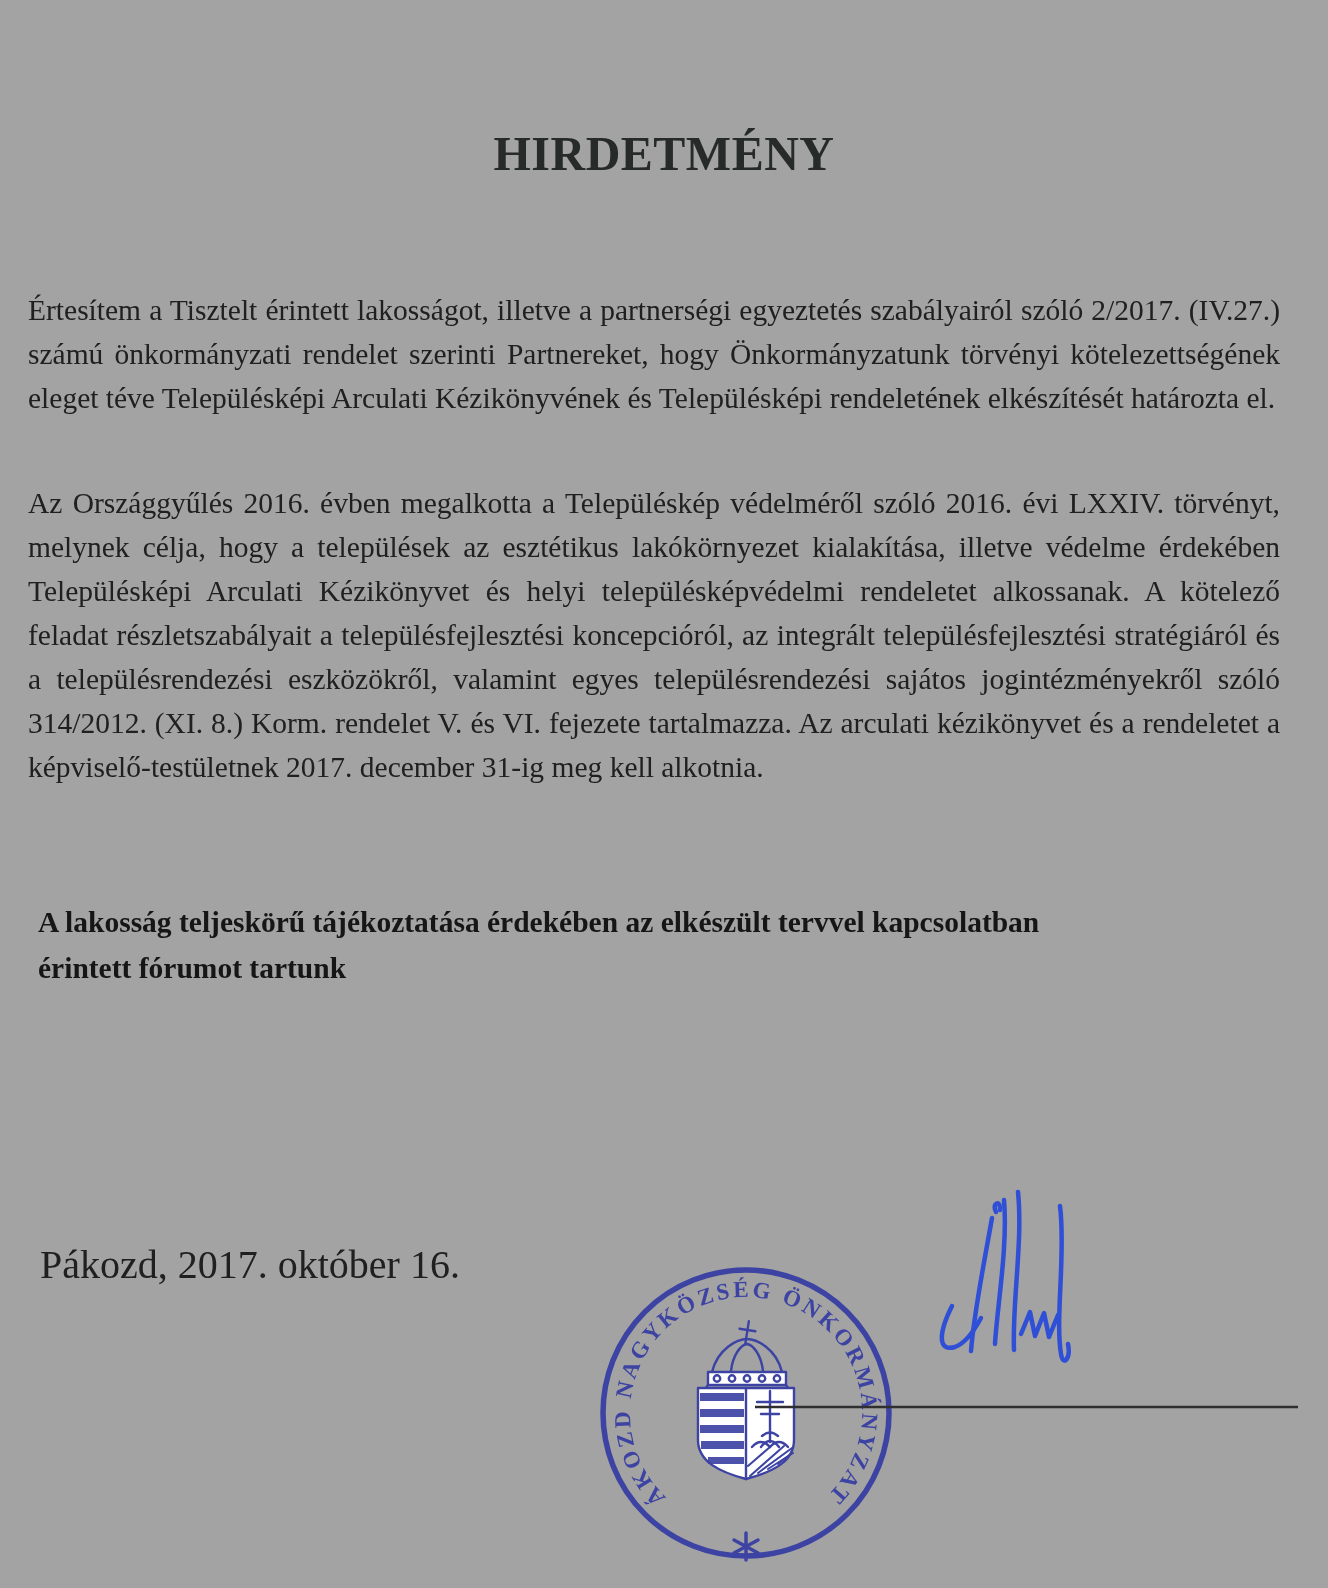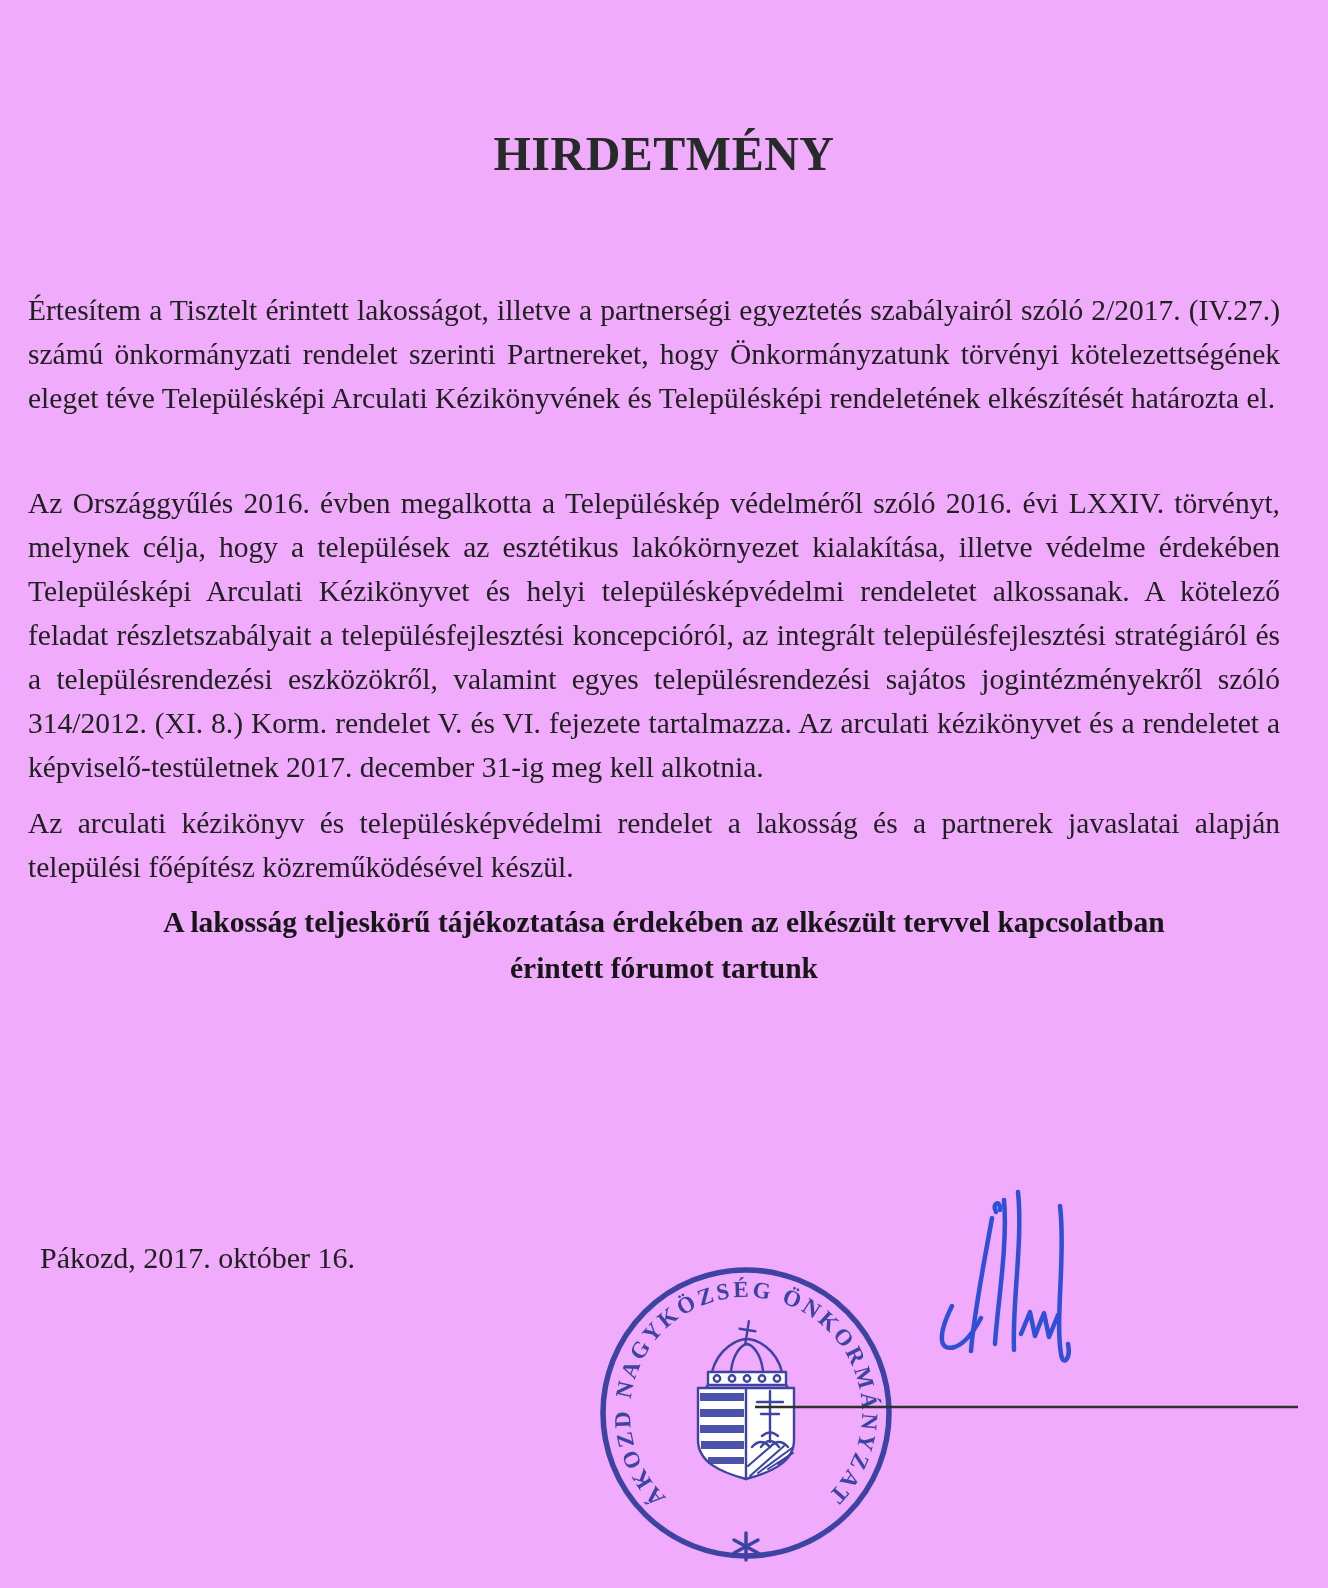--- a/index.html
+++ b/index.html
@@ -1,20 +1,20 @@
 <!DOCTYPE html>
 <html><head>
 <meta charset="utf-8">
 <style>
   html, body { margin: 0; padding: 0; background: #ffffff; }
   .page {
     position: relative;
     width: 1328px;
     height: 1588px;
-    background: #f0abfc;
+    background: #a3a3a3;
     font-family: "Liberation Serif", "DejaVu Serif", serif;
     color: #1f1f1f;
     overflow: hidden;
   }
   .doc-title {
     position: absolute;
     top: 126px; left: 0; width: 100%;
     text-align: center;
     font-size: 48px;
     font-weight: bold;
@@ -30,32 +30,32 @@
     text-align: justify;
     color: #202020;
   }
   #p1 { top: 288px; }
   #p2 { top: 481px; }
   #p3 { top: 801px; }
   .center-bold {
     position: absolute;
     left: 38px;
     width: 1252px;
-    text-align: center;
+    text-align: left;
     font-weight: bold;
     color: #161616;
     font-size: 29.5px;
   }
   #announce { top: 899px; line-height: 46px; }
   #event    { top: 1006px; line-height: 44px; }
   .date-line {
     position: absolute;
     left: 40px;
     top: 1241px;
-    font-size: 30px;
+    font-size: 40px;
     color: #202020;
   }
   .sig-block {
     position: absolute;
     left: 943px;
     top: 1406px;
     font-size: 30px;
     line-height: 37px;
     color: #202020;
   }
@@ -68,21 +68,20 @@
 </style>
 </head>
 <body>
 
 <div class="page">
 
   <div class="doc-title">HIRDETMÉNY</div>
 
   <div class="para" id="p1">Értesítem a Tisztelt érintett lakosságot, illetve a partnerségi egyeztetés szabályairól szóló 2/2017. (IV.27.) számú önkormányzati rendelet szerinti Partnereket, hogy Önkormányzatunk törvényi kötelezettségének eleget téve Településképi Arculati Kézikönyvének és Településképi rendeletének elkészítését határozta el.</div>
   <div class="para" id="p2">Az Országgyűlés 2016. évben megalkotta a Településkép védelméről szóló 2016. évi LXXIV. törvényt, melynek célja, hogy a települések az esztétikus lakókörnyezet kialakítása, illetve védelme érdekében Településképi Arculati Kézikönyvet és helyi településképvédelmi rendeletet alkossanak. A kötelező feladat részletszabályait a településfejlesztési koncepcióról, az integrált településfejlesztési stratégiáról és a településrendezési eszközökről, valamint egyes településrendezési sajátos jogintézményekről szóló 314/2012. (XI. 8.) Korm. rendelet V. és VI. fejezete tartalmazza. Az arculati kézikönyvet és a rendeletet a képviselő-testületnek 2017. december 31-ig meg kell alkotnia.</div>
-  <div class="para" id="p3">Az arculati kézikönyv és településképvédelmi rendelet a lakosság és a partnerek javaslatai alapján települési főépítész közreműködésével készül.</div>
 
   <div class="center-bold" id="announce">
     <div>A lakosság teljeskörű tájékoztatása érdekében az elkészült tervvel kapcsolatban</div>
     <div>érintett fórumot tartunk</div>
   </div>
 
 
   <div class="date-line">Pákozd, 2017. október 16.</div>
 
   <svg class="overlay-svg" viewBox="0 0 1328 1588">

